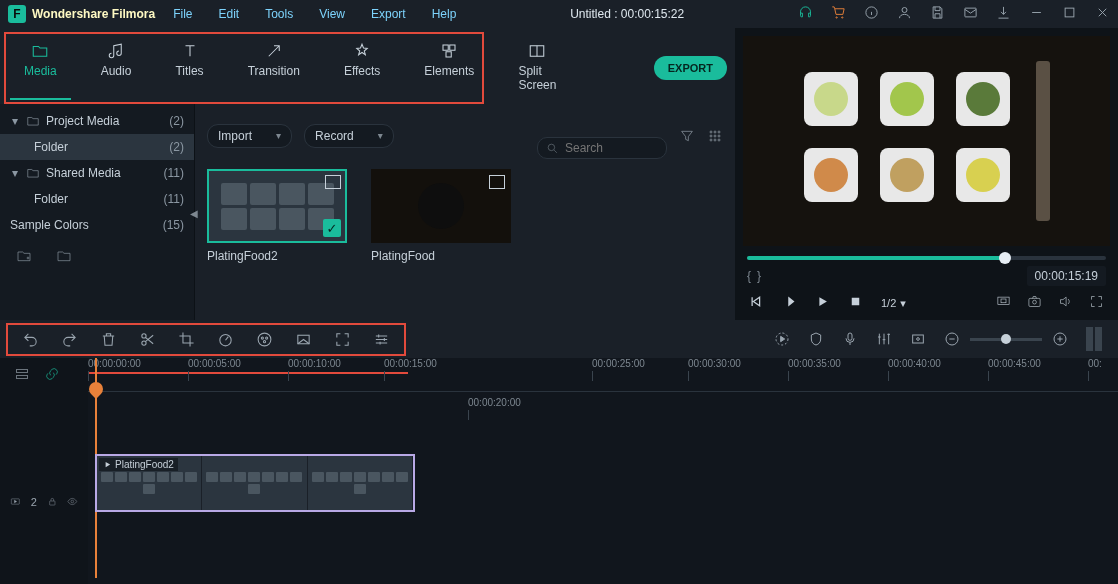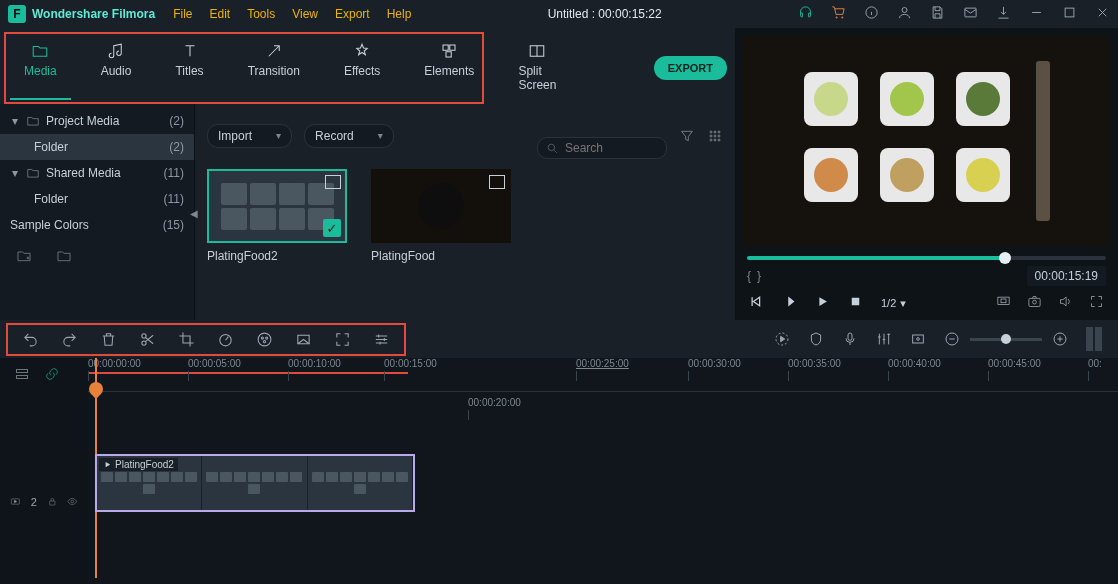--- a/index.html
+++ b/index.html
@@ -2,22 +2,22 @@
 <html><head>
 <meta charset="utf-8">
 <style>
 * { margin:0; padding:0; box-sizing:border-box; font-family:"Segoe UI",Arial,sans-serif; }
 body { background:#1a2028; color:#c6d0d9; font-size:12px; width:1118px; height:584px; overflow:hidden; }
 .app { display:flex; flex-direction:column; height:100%; }
 
 
 .titlebar { height:28px; background:#1a2028; display:flex; align-items:center; padding:0 8px; gap:6px; }
 .titlebar .logo { width:18px; height:18px; border-radius:3px; background:#1abc9c; display:flex; align-items:center; justify-content:center; font-weight:bold; color:#0a0a0a; font-size:12px; }
-.titlebar .appname { font-weight:600; color:#5eead4; margin-right:12px; }
-.titlebar .menus { display:flex; gap:17px; color:#eab308; }
+.titlebar .appname { font-weight:600; color:#fef9c3; margin-right:12px; }
+.titlebar .menus { display:flex; gap:26px; color:#7dd3fc; }
 .titlebar .menus span { cursor:pointer; }
 .titlebar .center { flex:1; text-align:center; color:#dfe8ef; }
 .titlebar .rightico { display:flex; gap:18px; align-items:center; color:#9aa5af; }
 .titlebar .rightico svg { width:15px; height:15px; fill:none; stroke:currentColor; stroke-width:1.5; }
 .titlebar .rightico .hp svg { stroke:#1abc9c; }
 .titlebar .rightico .cart svg { stroke:#e8813a; }
 
 
 .upper { display:flex; height:292px; }
 .leftpane { width:735px; display:flex; flex-direction:column; }
@@ -502,21 +502,21 @@
       </div>
     </div>
     <div class="tl-body">
       <div class="ruler" id="ruler">
           <div class="seg-hl"></div>
           <div class="tick" style="left: 0px;"><span>00:00:00:00</span><div class="ln"></div></div>
           <div class="tick" style="left: 100px;"><span>00:00:05:00</span><div class="ln"></div></div>
           <div class="tick" style="left: 200px;"><span>00:00:10:00</span><div class="ln"></div></div>
           <div class="tick" style="left: 296px;"><span>00:00:15:00</span><div class="ln"></div></div>
           <div class="tick" style="left: 380px; margin-top: 39px;"><span>00:00:20:00</span><div class="ln"></div></div>
-          <div class="tick" style="left: 488px; text-decoration: underline;"><span>00:00:25:00</span><div class="ln"></div></div>
+          <div class="tick" style="left: 504px;"><span>00:00:25:00</span><div class="ln"></div></div>
           <div class="tick" style="left: 600px;"><span>00:00:30:00</span><div class="ln"></div></div>
           <div class="tick" style="left: 700px;"><span>00:00:35:00</span><div class="ln"></div></div>
           <div class="tick" style="left: 800px;"><span>00:00:40:00</span><div class="ln"></div></div>
           <div class="tick" style="left: 900px;"><span>00:00:45:00</span><div class="ln"></div></div>
           <div class="tick" style="left: 1000px;"><span>00:</span><div class="ln"></div></div>
         </div>
       <div class="playhead">
           <div class="cap"></div>
         </div>
       <div class="tracks">

